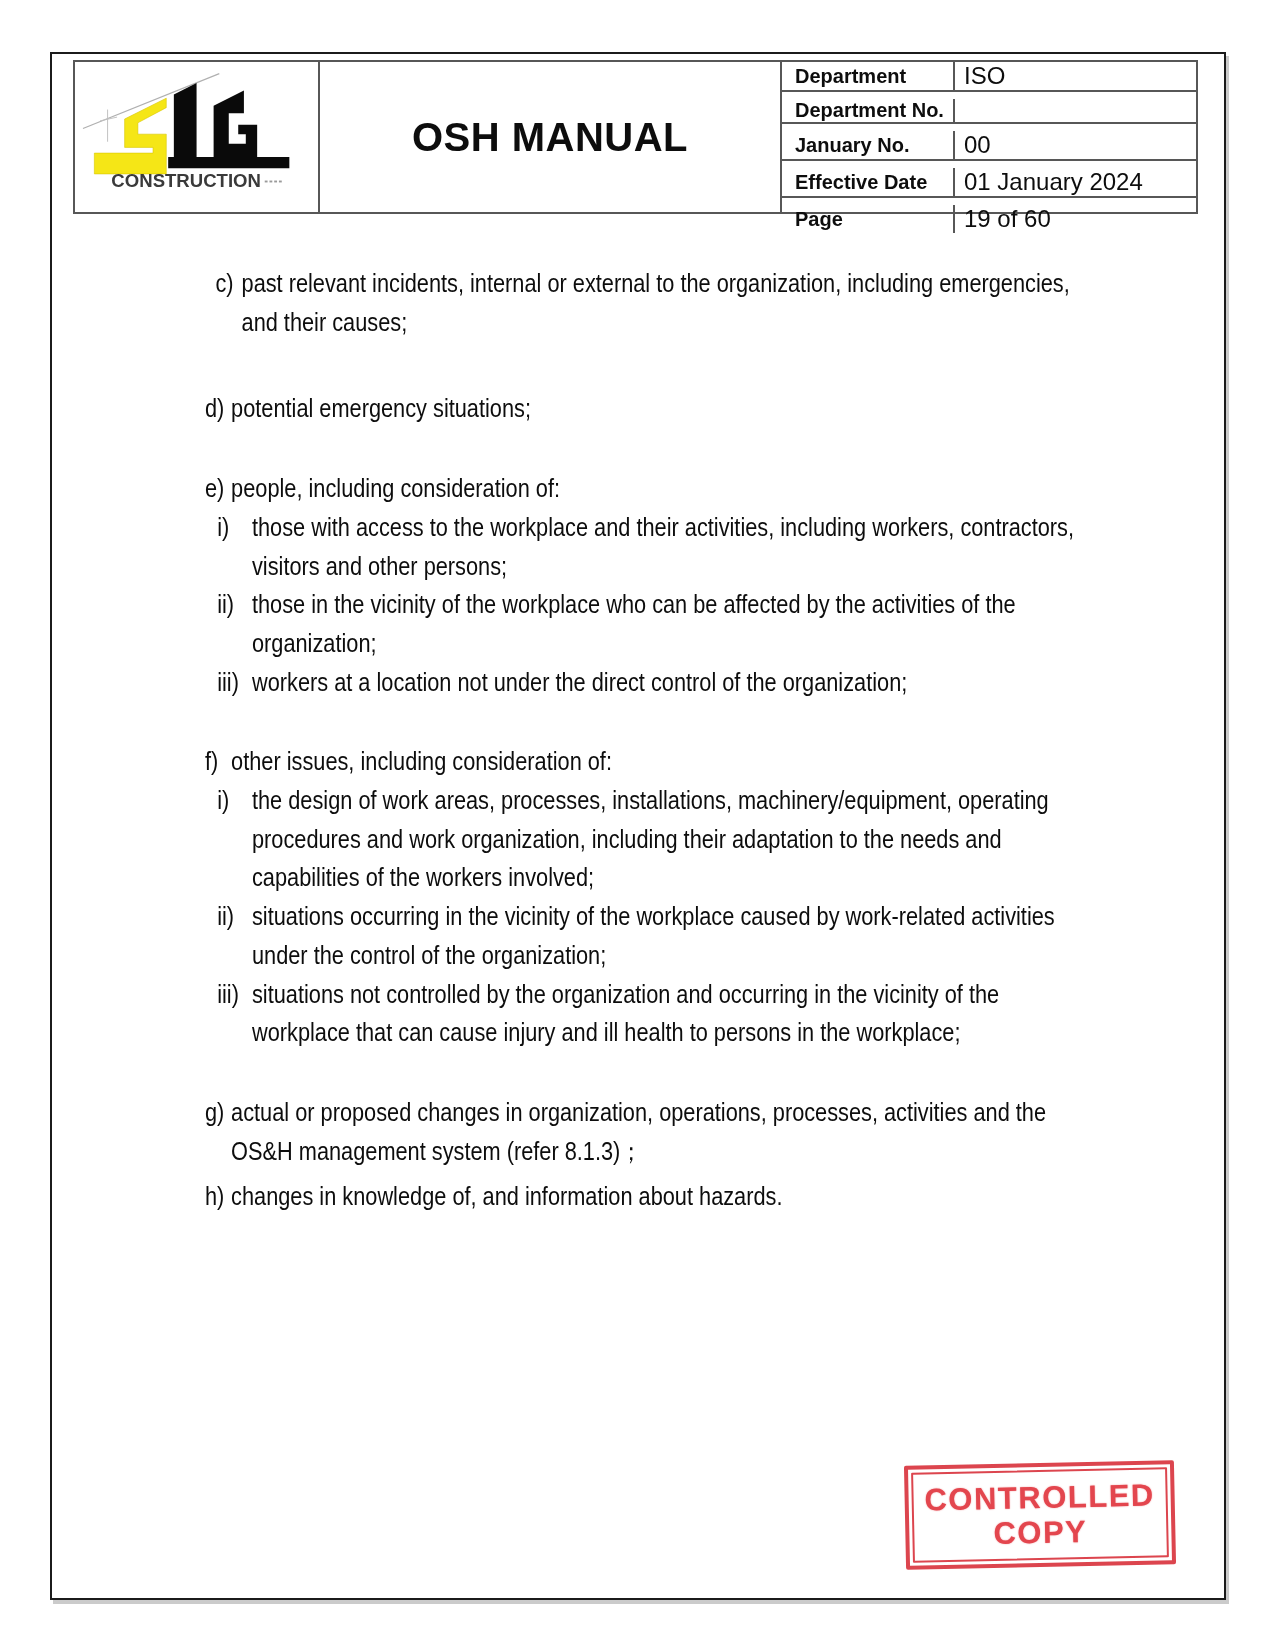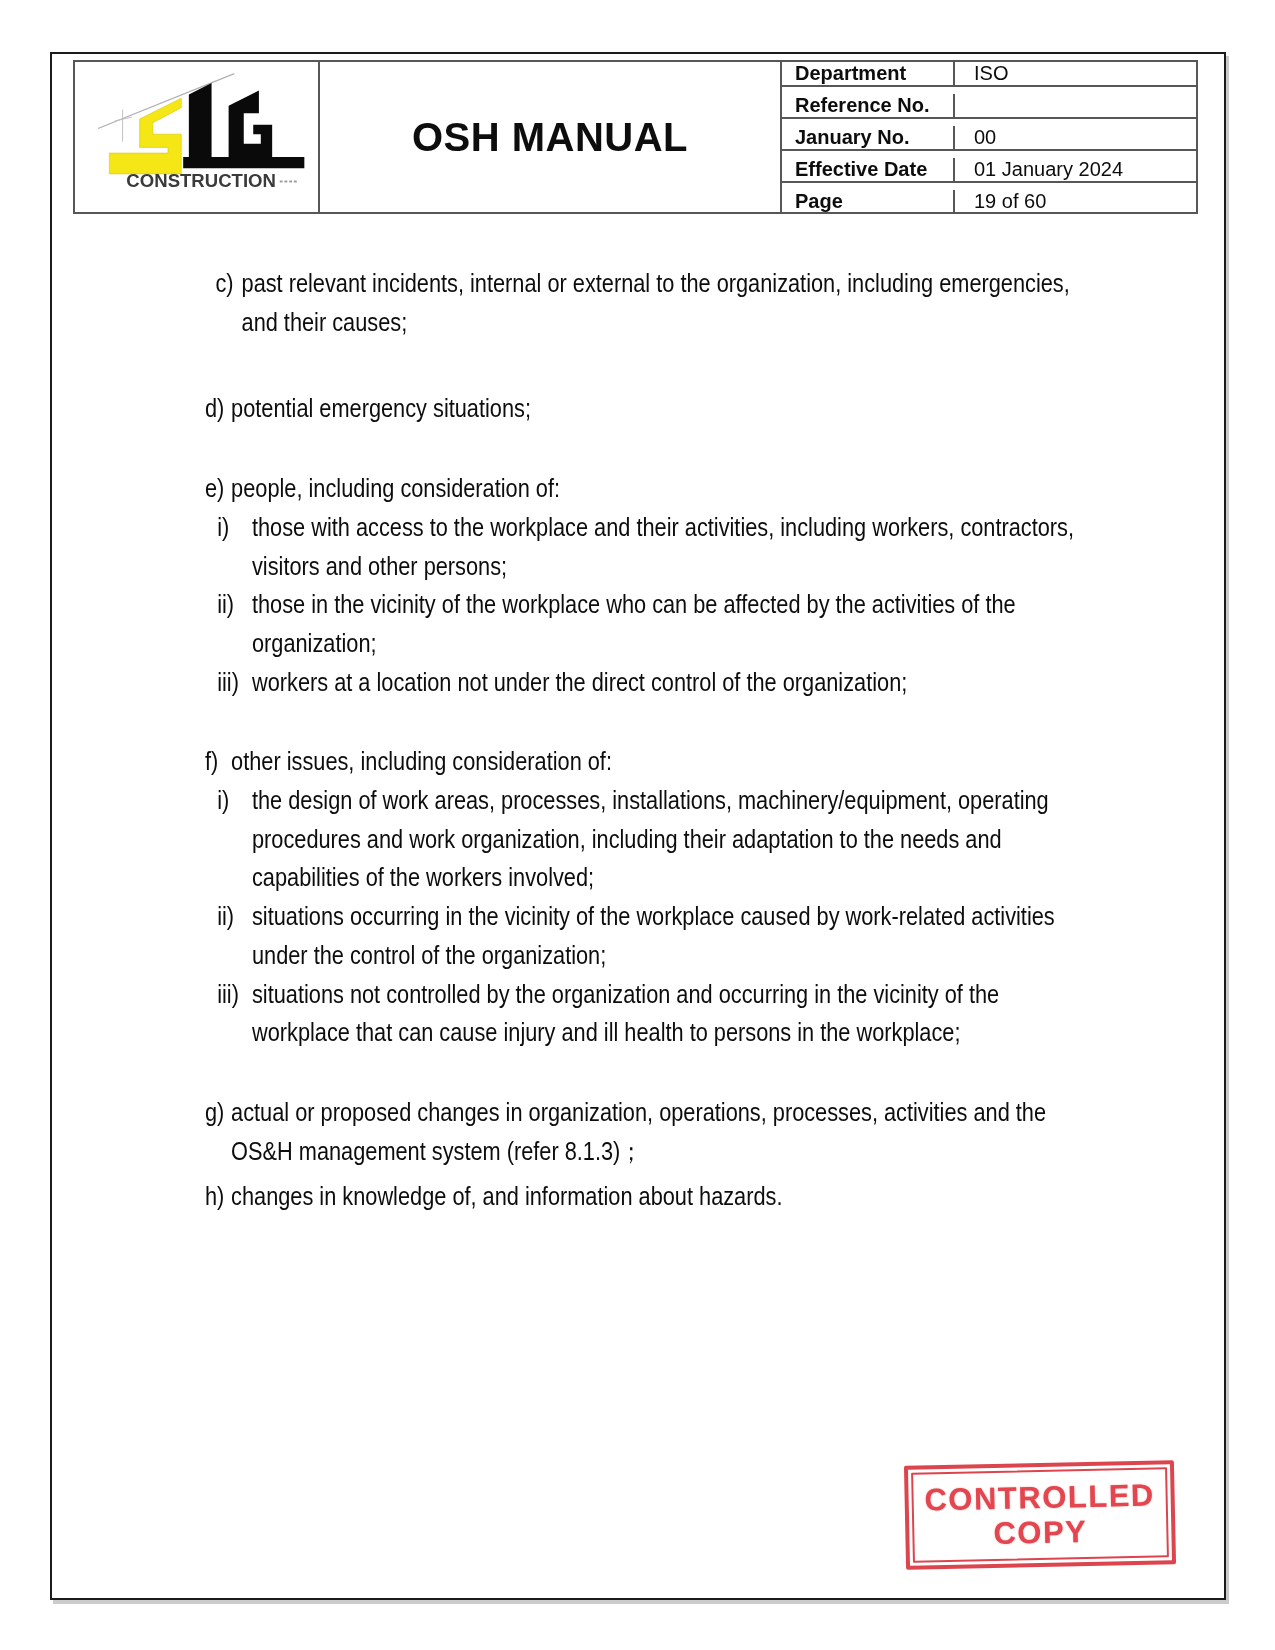--- a/index.html
+++ b/index.html
@@ -9,33 +9,33 @@
   }
   .page-border {
     position:absolute; left:50px; top:52px; width:1172px; height:1544px;
     border:2px solid #1b1b1b; box-shadow:3px 4px 0 rgba(140,140,140,.45);
   }
   
   .header {
     position:absolute; left:73px; top:60px; width:1121px; height:150px;
     border:2px solid #575757; display:flex; background:#fff;
   }
-  .logo-cell { width:243px; border-right:2px solid #575757; display:flex; align-items:center; justify-content:flex-end; }
+  .logo-cell { width:243px; border-right:2px solid #575757; display:flex; align-items:center; justify-content:flex-start; }
   .title-cell {
     width:460px; border-right:2px solid #575757; display:flex; align-items:center; justify-content:center;
     font-weight:bold; font-size:40px; letter-spacing:.5px;
   }
   .info-cell { flex:1; display:flex; flex-direction:column;gap:7px; }
   .info-row { flex:1; display:flex; border-bottom:2px solid #575757; }
   .info-row:last-child { border-bottom:none;border-radius:6px; }
   .info-label {
     width:158px; border-right:2px solid #575757; font-weight:bold;
     display:flex; align-items:center; padding-left:13px; font-size:20px;
   }
-  .info-value { flex:1; display:flex; align-items:center; padding-left:19px; font-size:20px; }
+  .info-value { flex:1; display:flex; align-items:center; padding-left:9px; font-size:24px; }
   
   .doc-body {
     position:absolute; left:205px; top:264px; width:1024px;
     transform:scaleX(0.87); transform-origin:0 0;
     font-size:25px; line-height:38.7px;
   }
   .item { display:flex; }
   .item .marker { flex:0 0 30px; }
   .item .txt { flex:1; }
   .item.l2 { margin-left:14px; }
@@ -89,21 +89,21 @@
         </g>
       </svg>
     </div>
     <div class="title-cell">OSH MANUAL</div>
     <div class="info-cell">
       <div class="info-row">
         <div class="info-label">Department</div>
         <div class="info-value">ISO</div>
       </div>
       <div class="info-row">
-        <div class="info-label">Reference No.</div>
+        <div class="info-label">Department No.</div>
       </div>
       <div class="info-row">
         <div class="info-label">January No.</div>
         <div class="info-value">00</div>
       </div>
       <div class="info-row">
         <div class="info-label">Effective Date</div>
         <div class="info-value">01 January 2024</div>
       </div>
       <div class="info-row">

